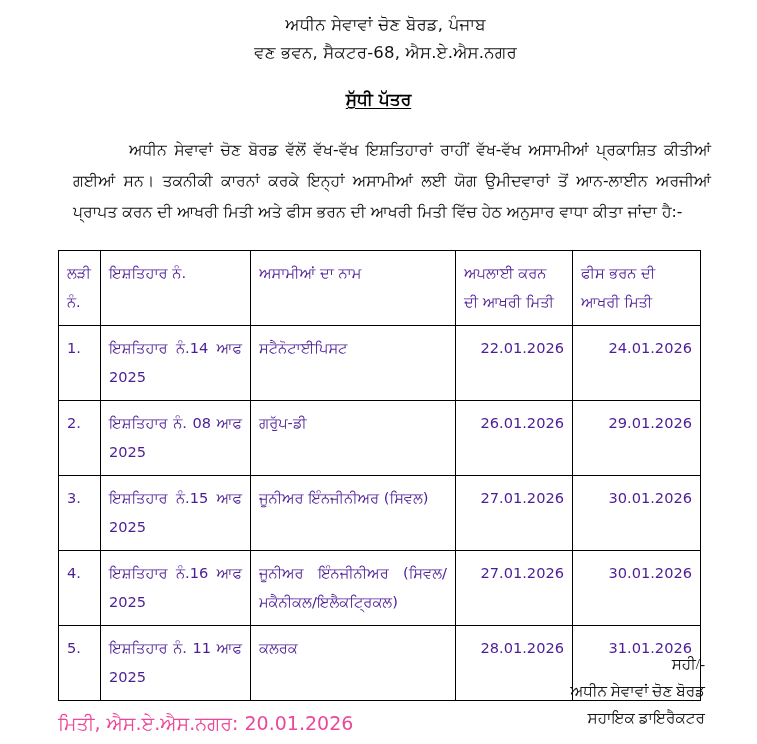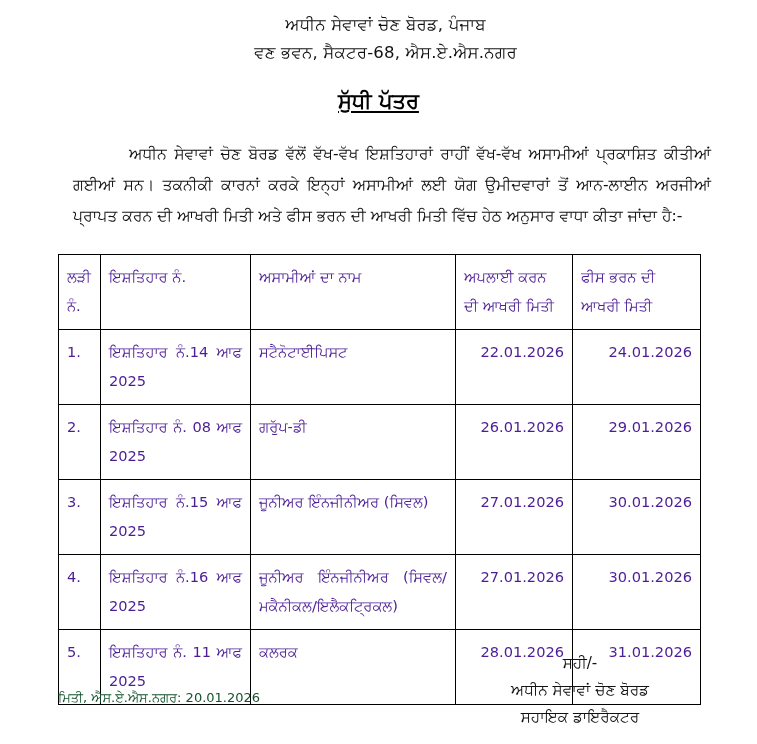--- a/index.html
+++ b/index.html
@@ -34,21 +34,21 @@
     color: #111;
   }
 
   
   .doc-title-wrap {
     text-align: center;
     margin-top: 22px;
   }
   .doc-title {
     display: inline-block;
-    font-size: 21px;
+    font-size: 17px;
     font-weight: bold;
     text-decoration: underline;
     text-underline-offset: 3px;
     color: #000;
   }
 
   
   .body-para {
     margin: 26px 46px 0 73px;
     font-size: 15.6px;
@@ -91,36 +91,37 @@
   td.d-apply, td.d-fee    { text-align: right; }
 
   .hdr-row td { line-height: 29px; }
 
   
   .sign-block {
     position: absolute;
     left: 455px;
     top: 650px;
     width: 250px;
-    text-align: center;
+    text-align: right;
+    font-family: Liberation Serif, serif;
   }
   .sign-line {
     font-size: 15.2px;
     line-height: 27px;
     color: #111;
   }
 
   
   .footer-date {
     position: absolute;
     left: 58px;
-    top: 684px;
-    font-size: 13px;
+    top: 710px;
+    font-size: 19px;
     line-height: 27px;
-    color: #14532d;
+    color: #ec4899;
     white-space: nowrap;
   }
 </style>
 </head>
 <body>
 
 <div class="page">
 
   <div class="letterhead">
     <div class="letterhead-line">ਅਧੀਨ ਸੇਵਾਵਾਂ ਚੋਣ ਬੋਰਡ, ਪੰਜਾਬ</div>

